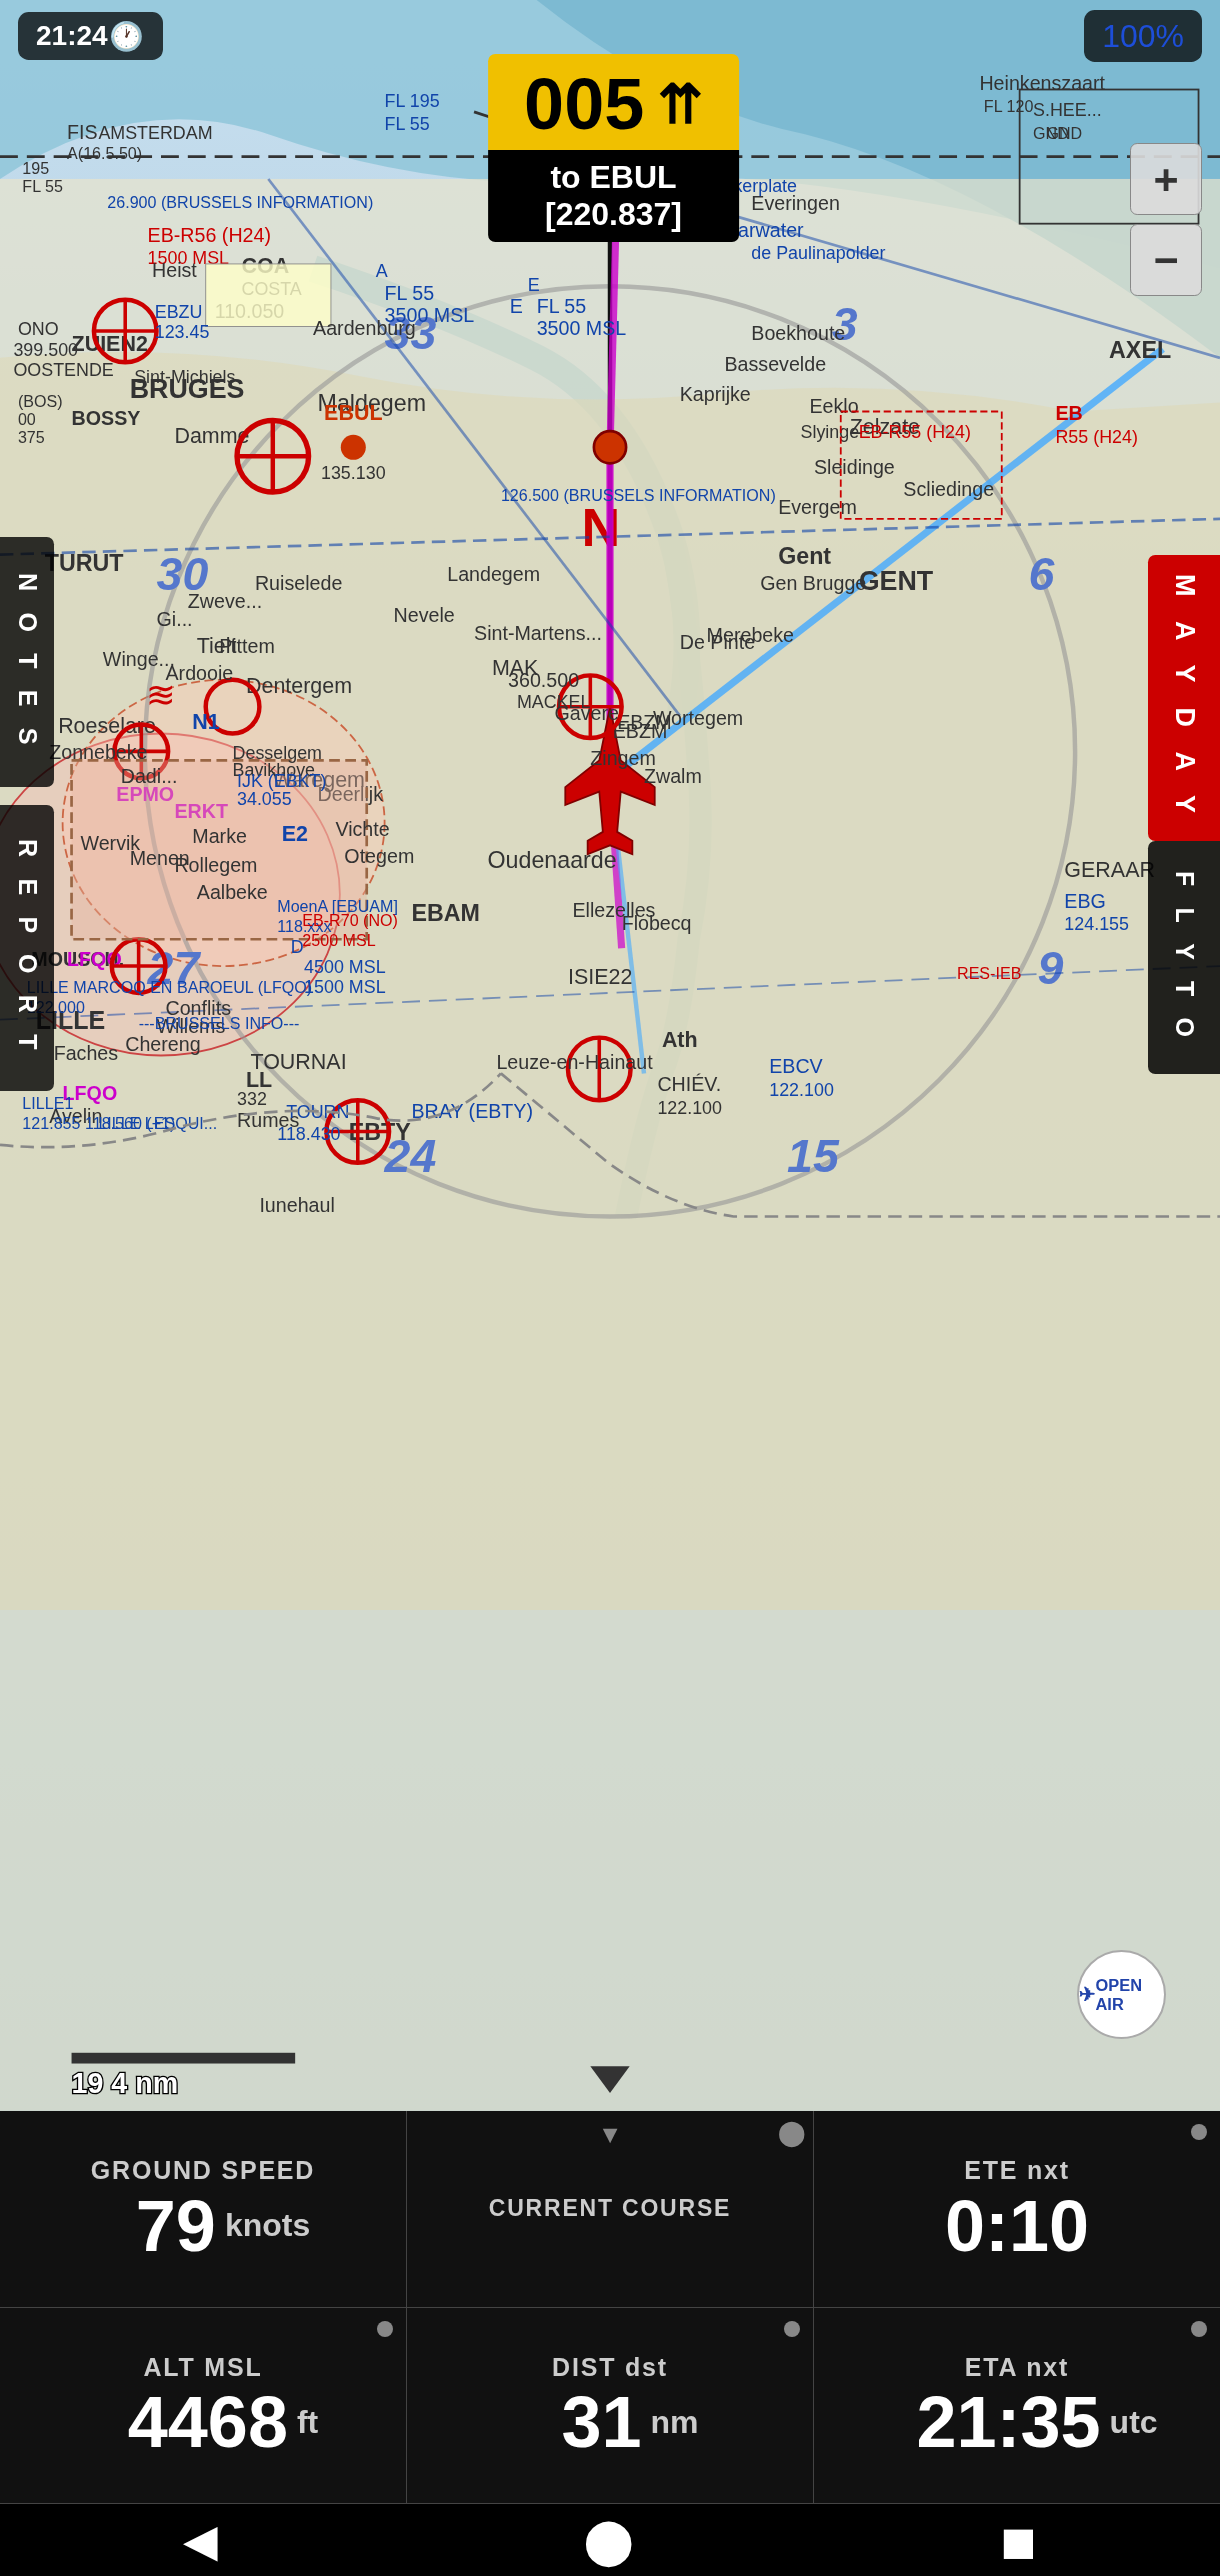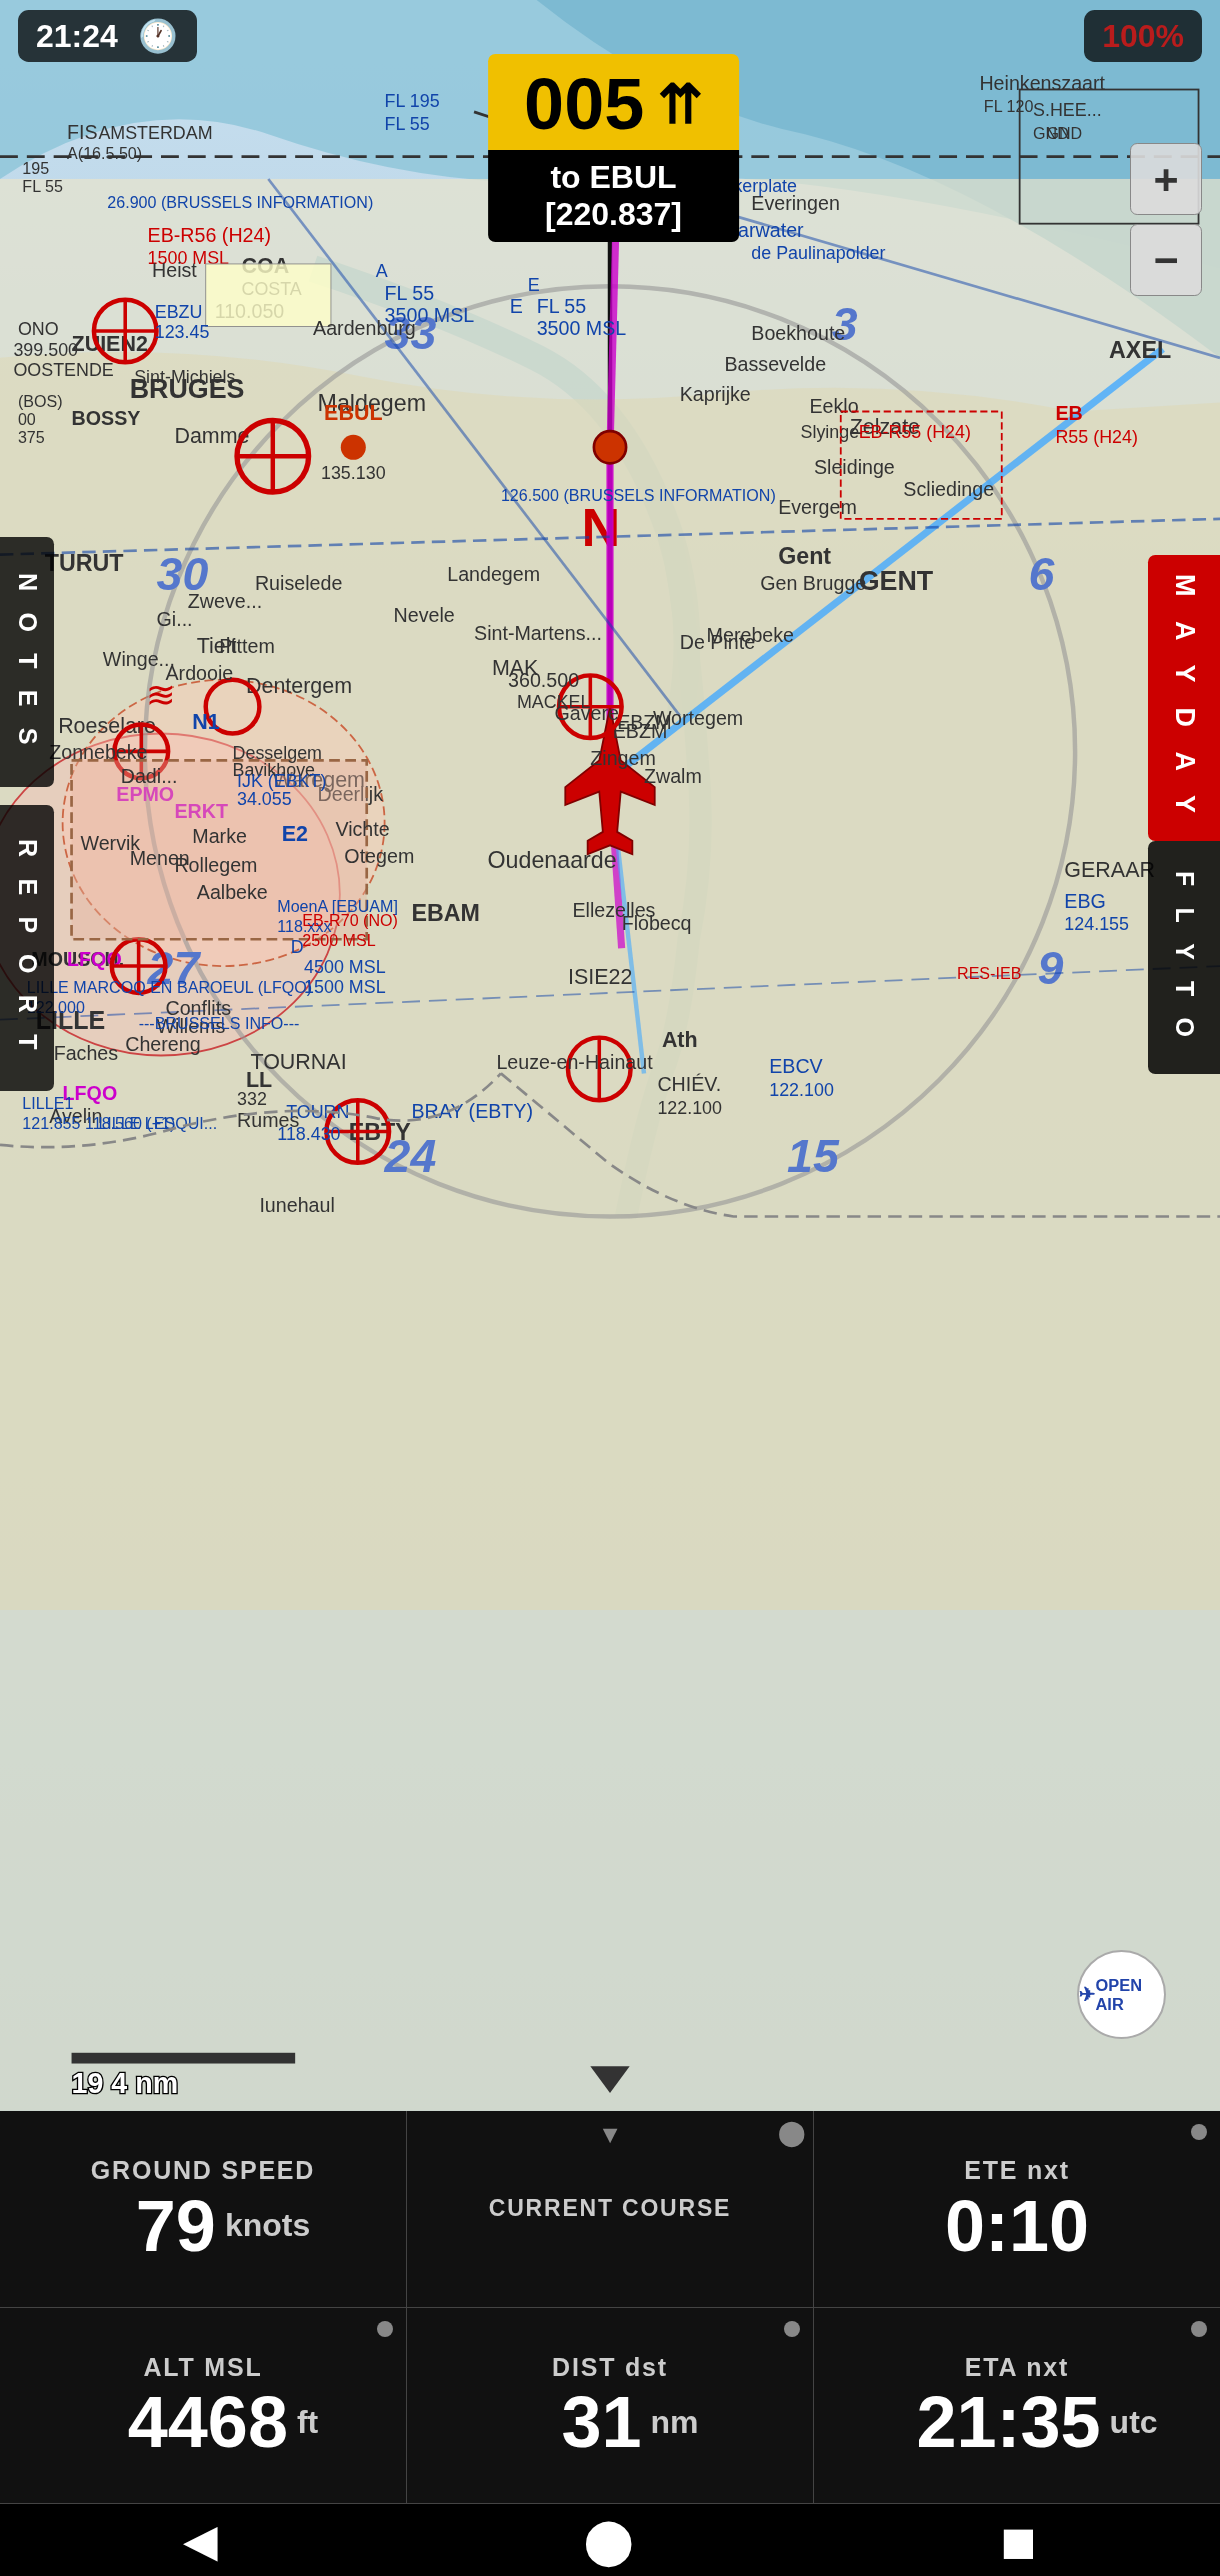--- a/index.html
+++ b/index.html
@@ -45,34 +45,34 @@
       display: flex;
       justify-content: space-between;
       align-items: center;
       padding: 0 18px;
       z-index: 100;
     }
 
     #time-display {
       background: rgba(0,0,0,0.75);
       color: white;
-      font-size: 32px;
+      font-size: 28px;
       font-weight: bold;
       padding: 7.2px 18px;
       border-radius: 10.7px;
       display: flex;
       align-items: center;
-      gap: 21px;
+      gap: 2px;
     }
 
     #battery-display {
       background: rgba(0,0,0,0.75);
-      color: #b91c1c;
+      color: #1d4ed8;
       font-size: 32px;
-      font-weight: bold;
+      font-weight: normal;
       padding: 7.2px 18px;
       border-radius: 10.7px;
     }
 
     
     #heading-box {
       position: absolute;
       top: 54px;
       left: 50%;
       transform: translateX(-50%);

